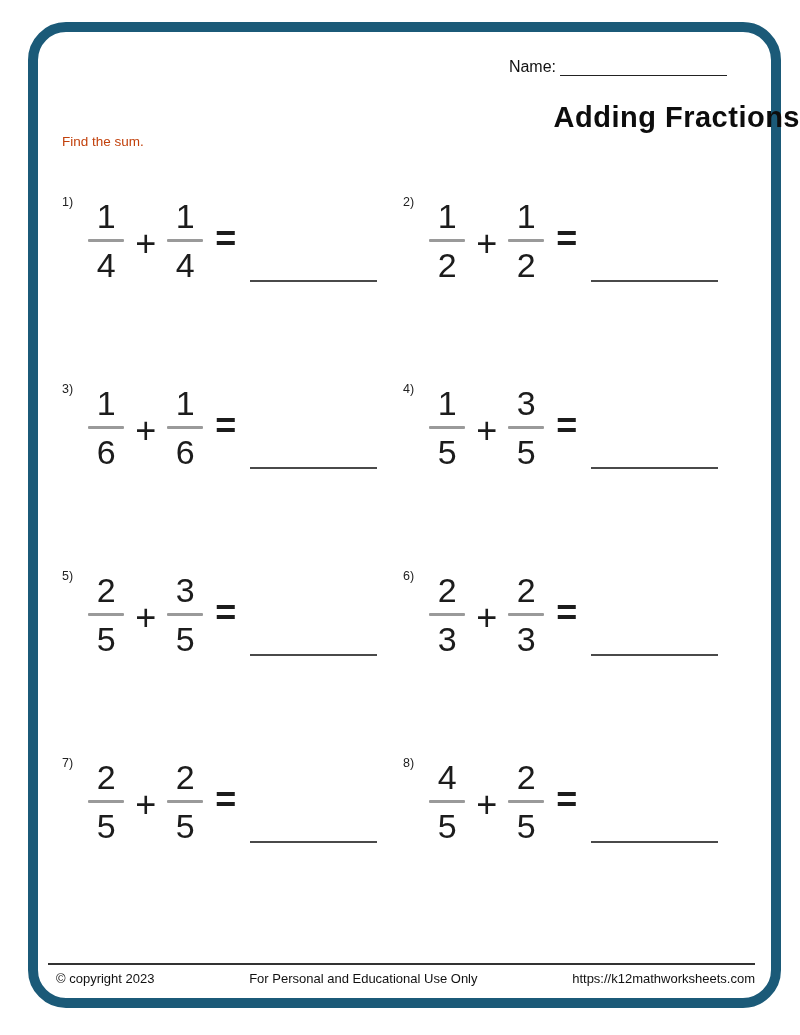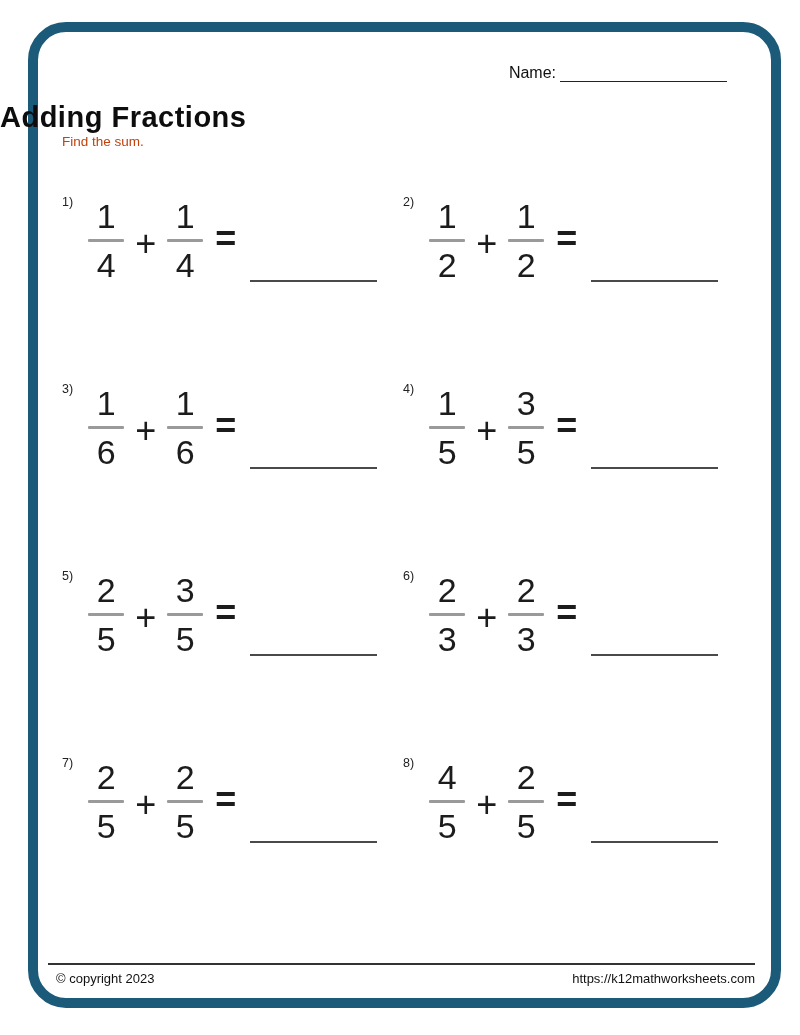--- a/index.html
+++ b/index.html
@@ -15,39 +15,39 @@
     position: absolute;
     left: 28px; top: 22px;
     width: 753px; height: 986px;
     border: 10px solid #1b5a78;
     border-radius: 38px;
     pointer-events: none;
   }
 
   .name-row {
     position: absolute;
-    top: 64px; right: 73px;
+    top: 58px; right: 73px;
     display: flex;
     align-items: center;
     font-size: 16px;
     color: #111;
   }
   .name-line {
     display: inline-block;
     width: 167px;
     border-bottom: 1.5px solid #222;
     height: 18px;
     margin-left: 4px;
   }
 
   .title {
     position: absolute;
     top: 101px; left: 0;
     width: 100%;
-    text-align: left;
+    text-align: right;
     font-size: 29px;
     font-weight: 700;
     letter-spacing: 0.5px;
     color: #0d0d0d;
   }
 
   .instruction {
     position: absolute;
     top: 134px; left: 62px;
     font-size: 13.5px;
@@ -298,14 +298,15 @@
       <span class="eq">=</span>
       <span class="blank"></span>
     </div>
   </div>
 
 </div>
 
 <div class="footer-divider"></div>
 <div class="footer">
   <span>© copyright 2023</span>
+  <span>For Personal and Educational Use Only</span>
   <span>https://k12mathworksheets.com</span>
 </div>
 
 </body></html>

